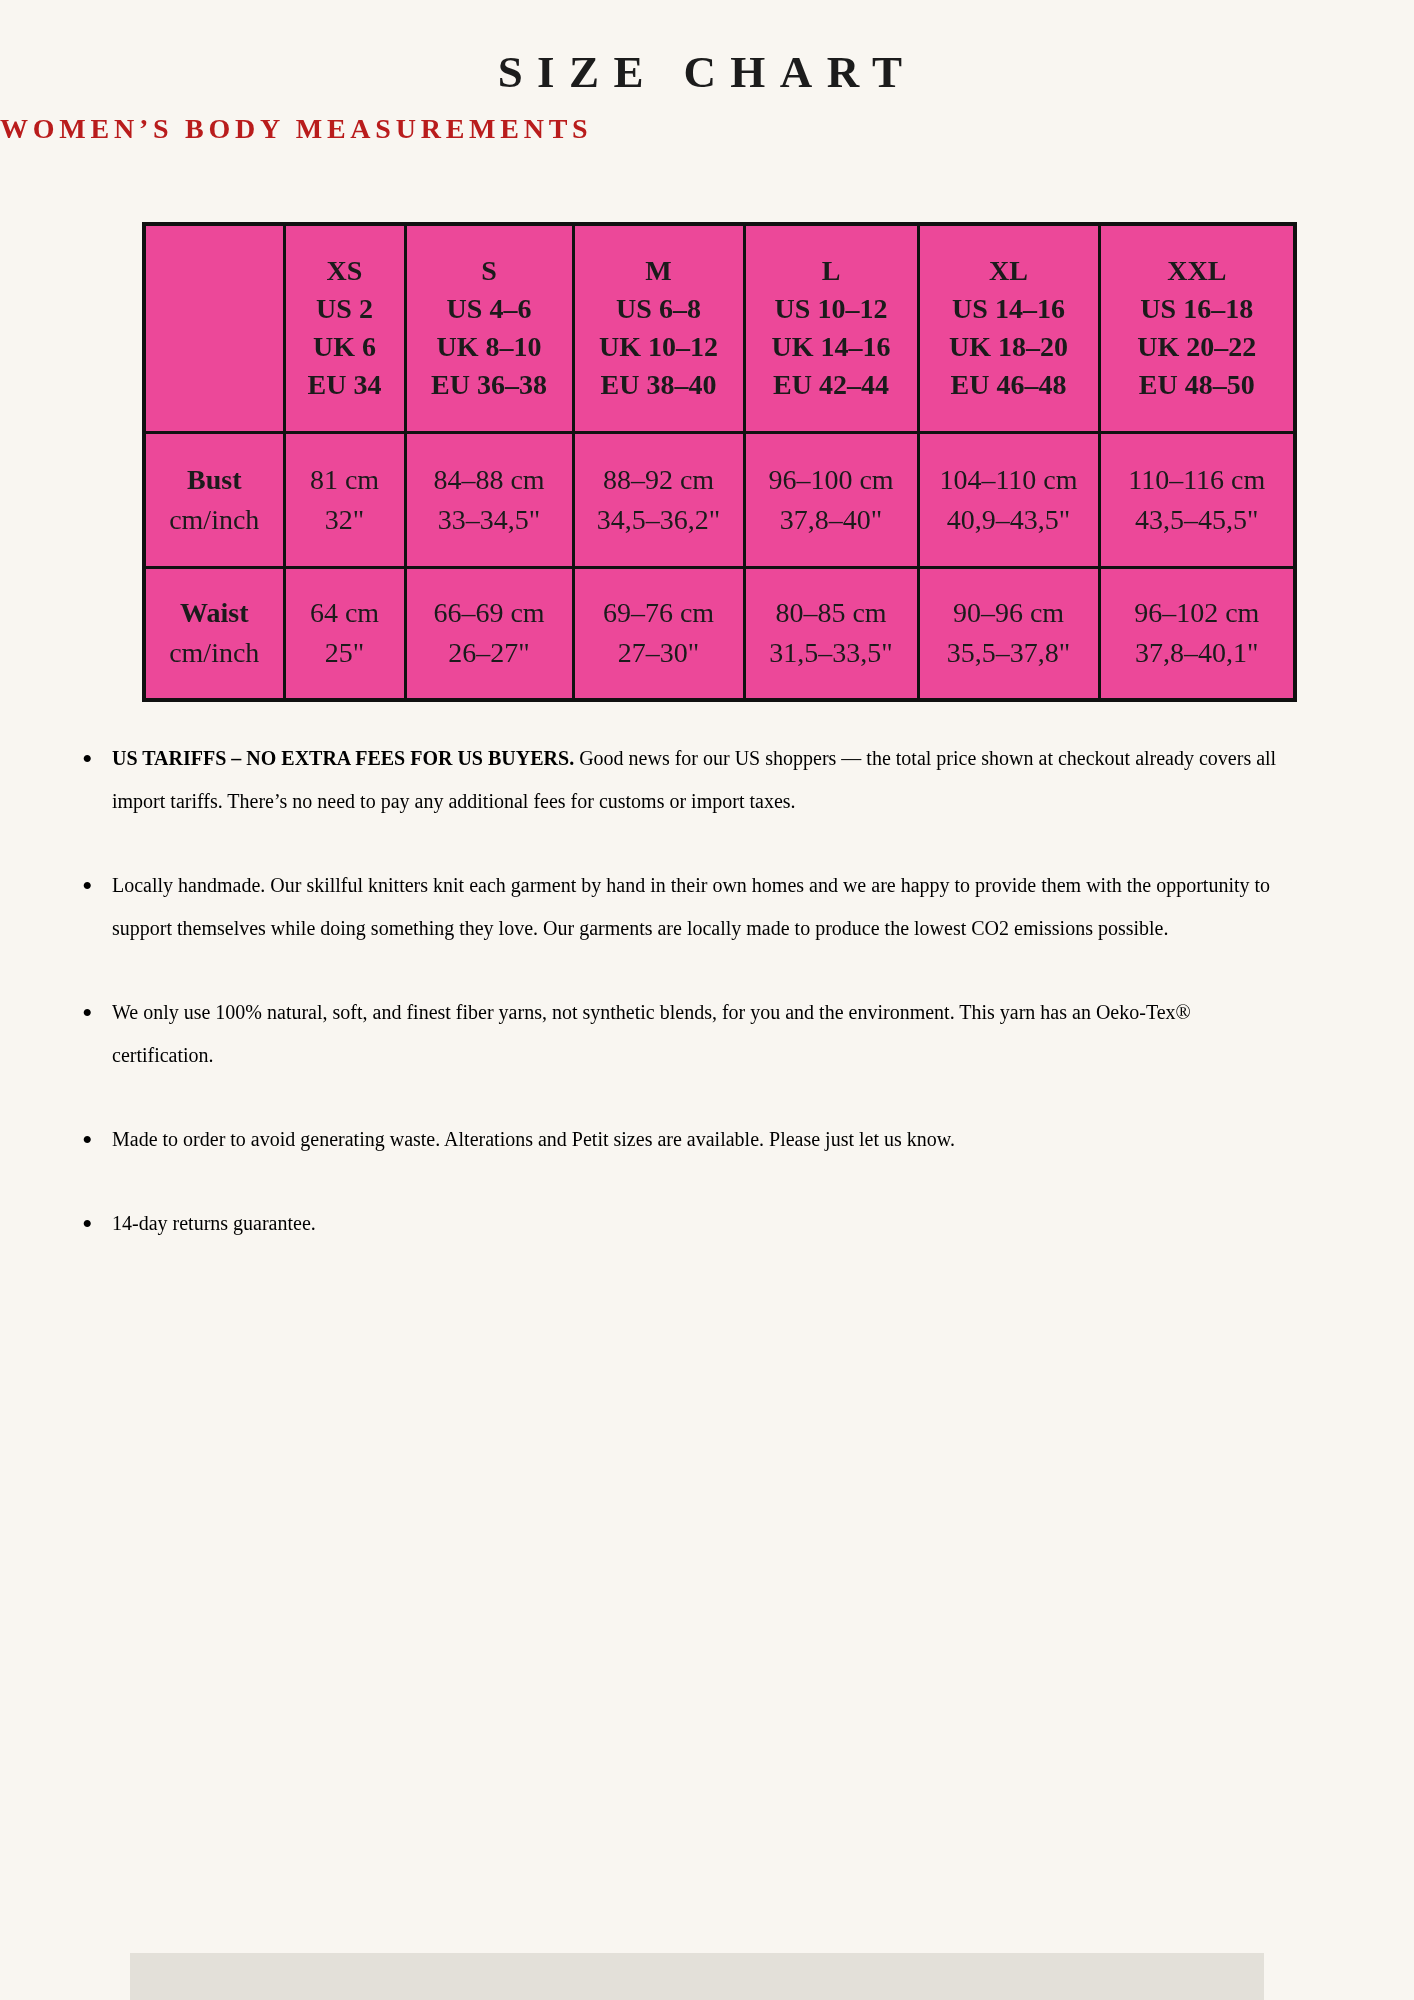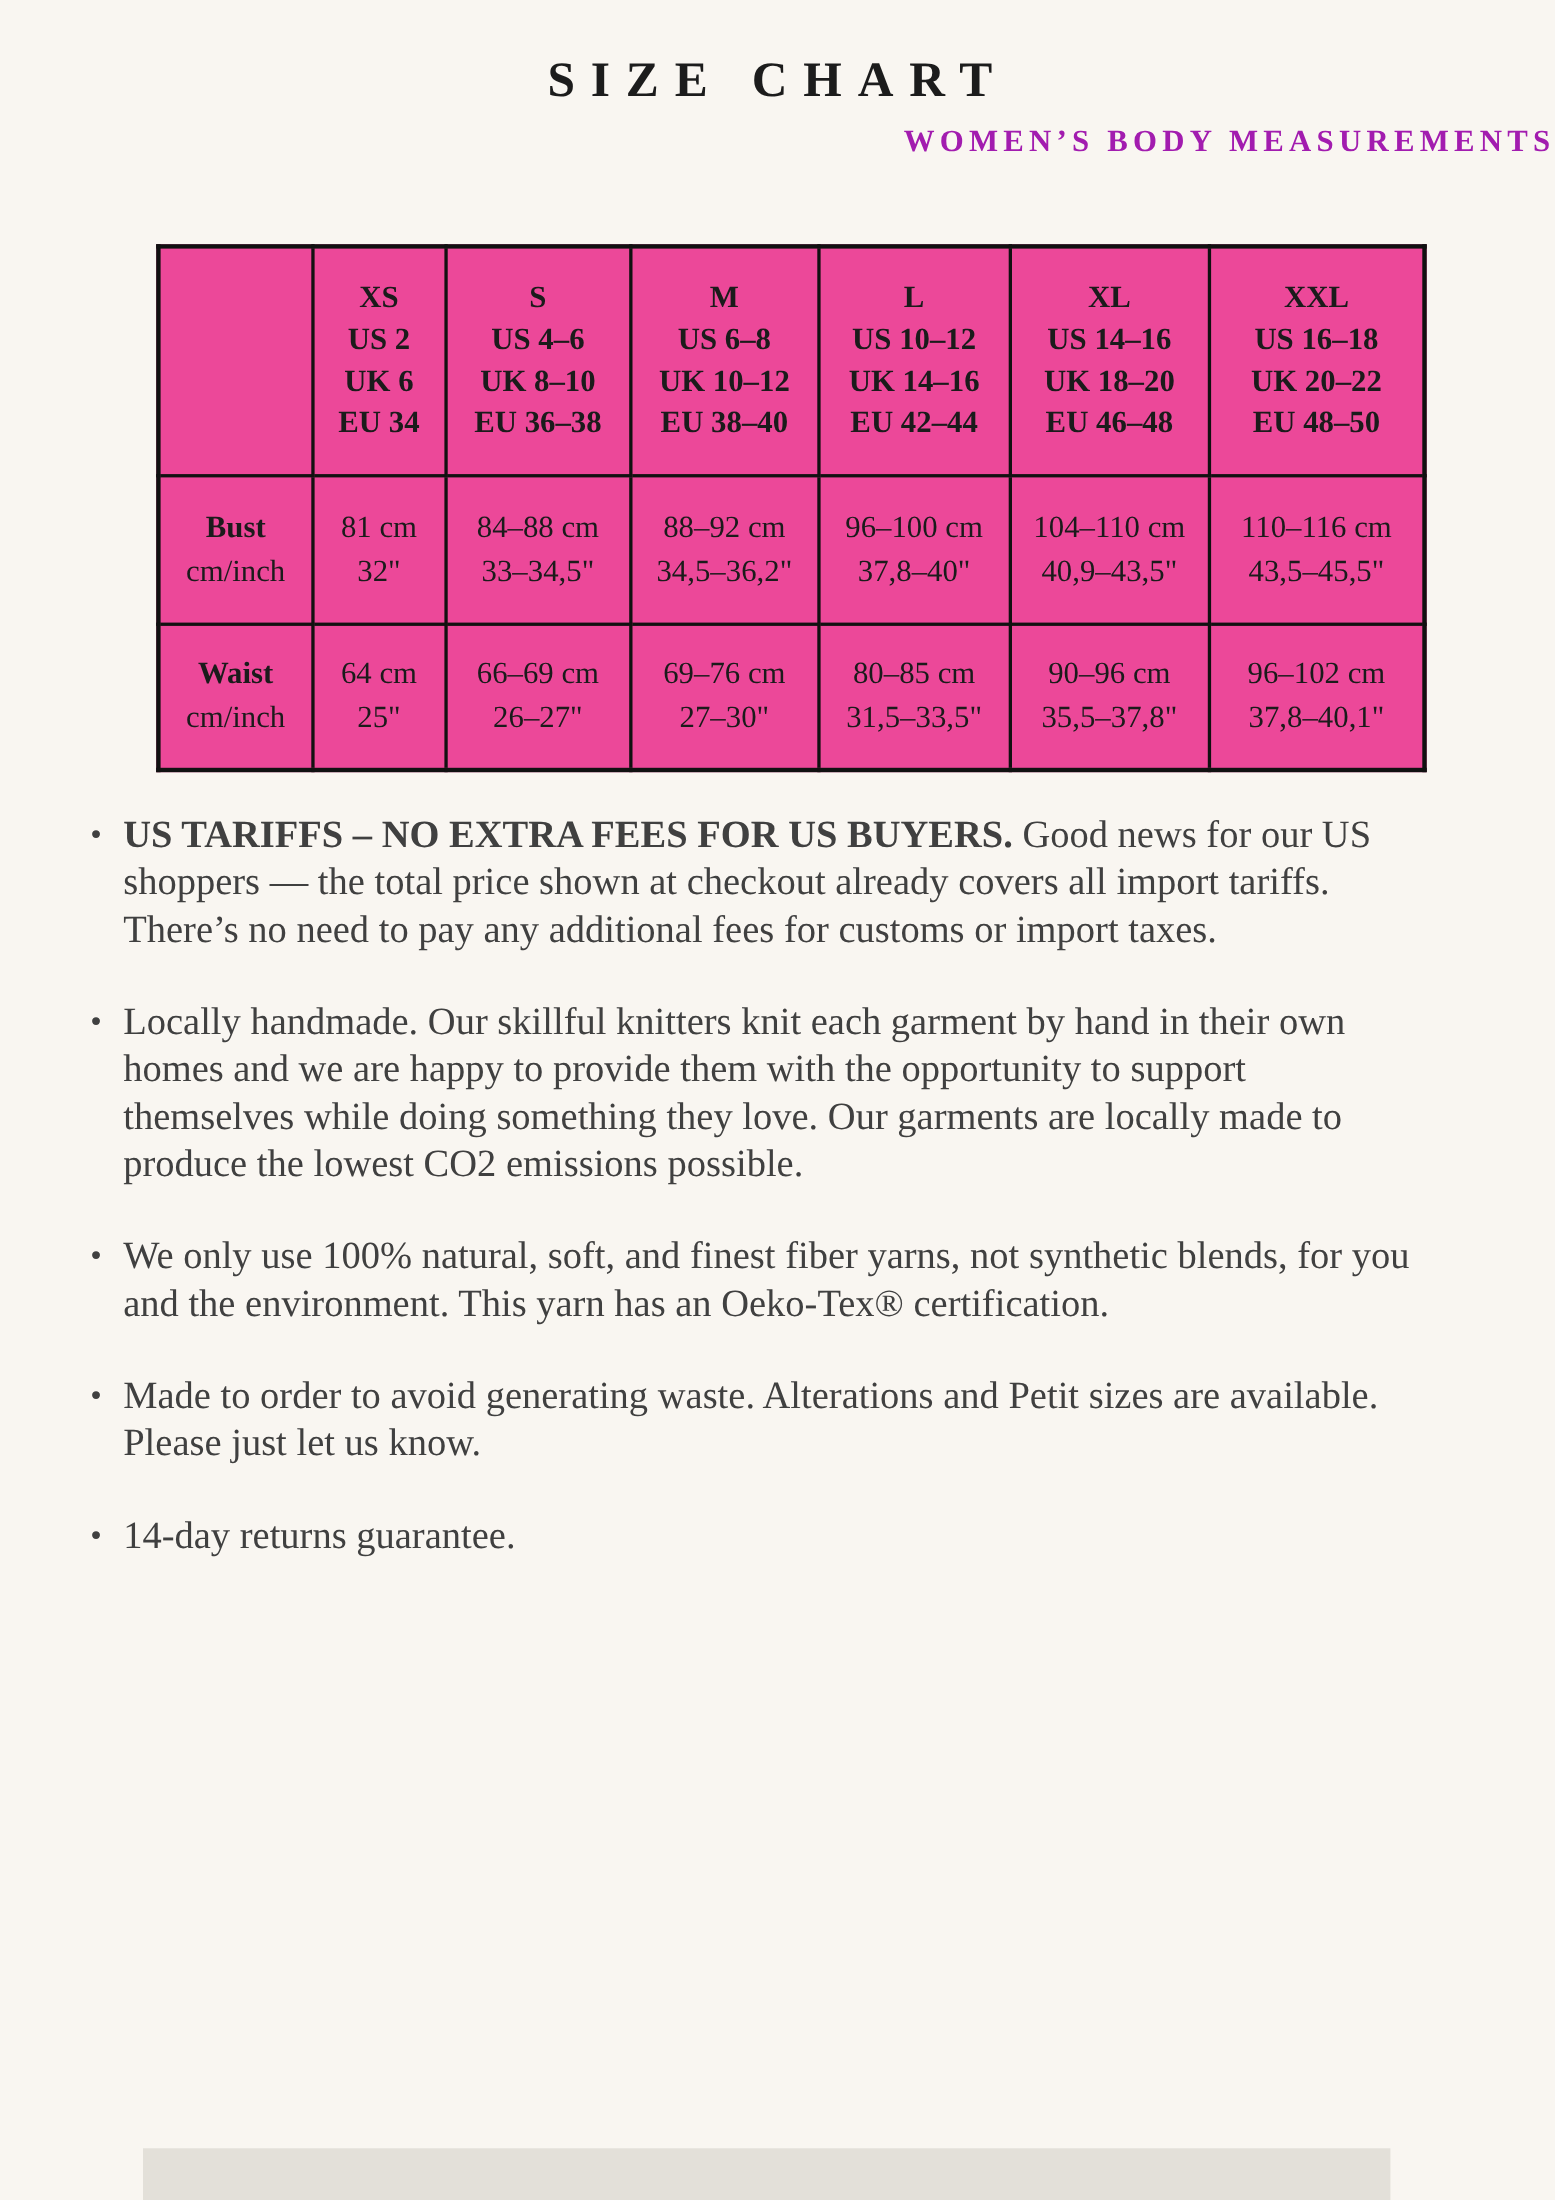--- a/index.html
+++ b/index.html
@@ -26,25 +26,25 @@
     font-size: 45px;
     font-weight: 600;
     letter-spacing: 0.32em;
     color: #1c1c1c;
   }
   .doc-subtitle {
     position: absolute;
     top: 113px;
     left: 0;
     width: 100%;
-    text-align: right;
+    text-align: left;
     font-size: 28px;
     font-weight: 700;
     letter-spacing: 0.17em;
-    color: #a21caf;
+    color: #b91c1c;
   }
   table.size-table {
     position: absolute;
     left: 142px;
     top: 222px;
     width: 1151px;
     border-collapse: collapse;
     border: 4px solid #111;
     table-layout: fixed;
     background: #ec4899;
@@ -68,23 +68,23 @@
     top: 737px;
     width: 1212px;
     margin: 0;
     padding: 0;
     list-style: none;
   }
   ul.info-list li {
     position: relative;
     padding-left: 32px;
     margin-bottom: 41px;
-    font-size: 35px;
+    font-size: 20px;
     line-height: 43px;
-    color: #404040;
+    color: #000000;
   }
   ul.info-list li::before {
     content: "\2022";
     position: absolute;
     left: 2px;
     top: 0;
     font-size: 30px;
   }
   ul.info-list li b { font-weight: 700; }
   .bottom-block {

